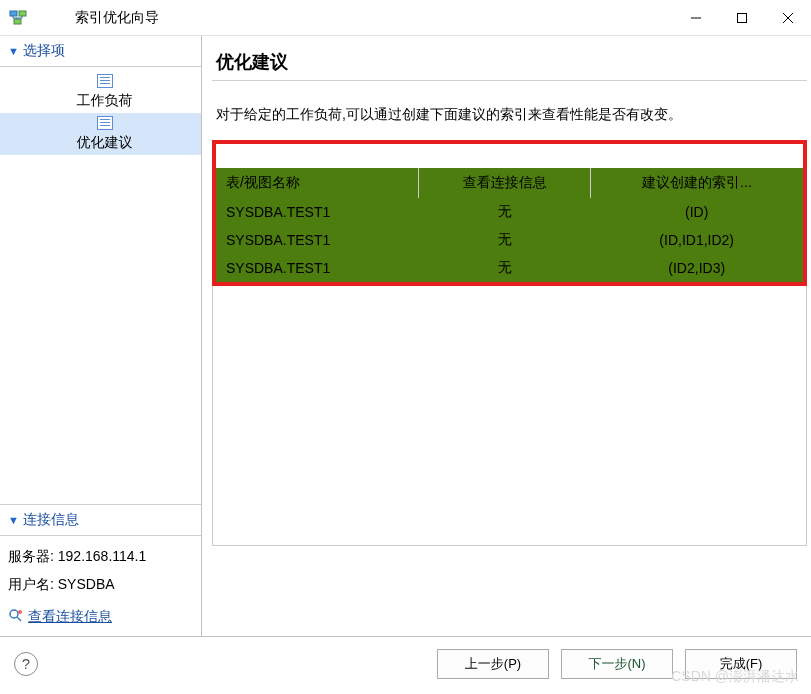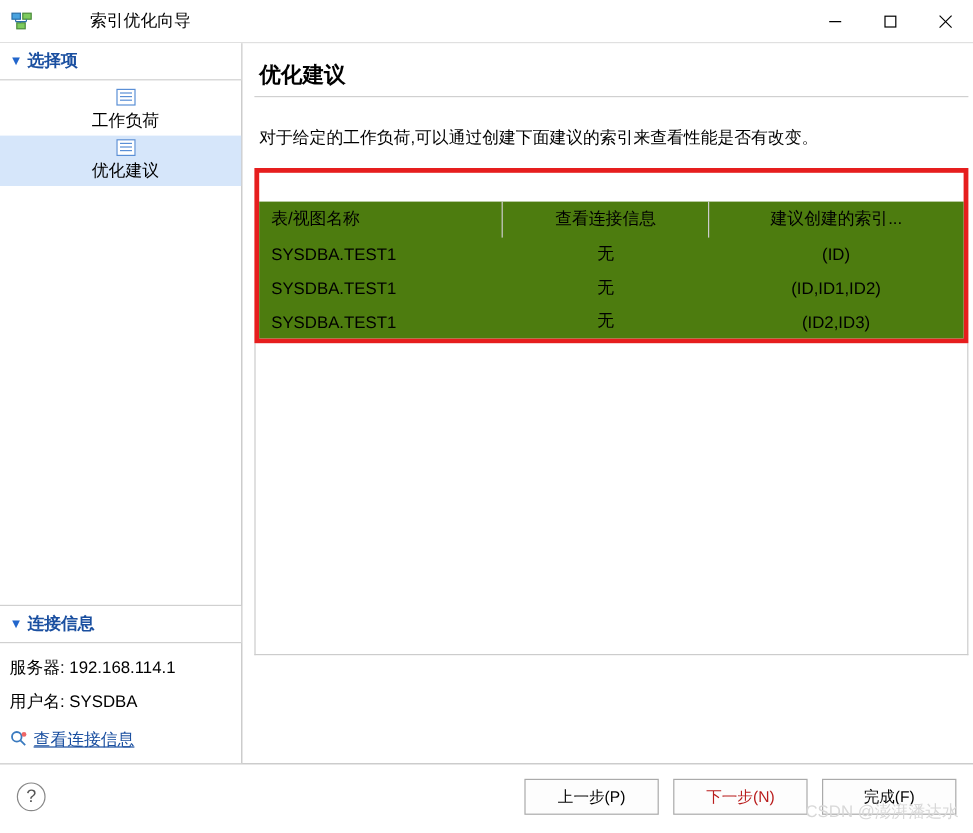--- a/index.html
+++ b/index.html
@@ -9,21 +9,21 @@
     .titlebar-icon { width: 20px; height: 20px; margin-right: 6px; display:flex; align-items:center; justify-content:center; }
     .titlebar-title { flex: 1; font-size: 14px; color: #000; }
     .win-controls { display: flex; height: 100%; }
     .win-btn { width: 46px; height: 100%; display: flex; align-items: center; justify-content: center; color: #000; font-family: sans-serif; }
     
     .body-area { display: flex; height: 600px; }
     
     .sidebar { width: 202px; border-right: 1px solid #c0c0c0; display: flex; flex-direction: column; background: #fff; }
     .panel-header { background: #fff; padding: 6px 8px; border-bottom: 1px solid #d0d0d0; display: flex; align-items: center; gap: 4px; }
     .collapse-arrow { color: #2266cc; font-size: 11px; cursor: pointer; }
-    .panel-title { color: #1a4fa0; font-weight: bold; font-size: 14px; }
+    .panel-title { color: #1a4fa0; font-weight: normal; font-size: 14px; }
     
     .nav-list { padding: 4px 0; }
     .nav-item { display: flex; align-items: center; gap: 4px; padding: 3px 6px 3px 14px; cursor: pointer; font-size: 14px; flex-direction: column; }
     .nav-item.selected { background: #d6e6fa; }
     .nav-icon { width: 16px; height: 14px; border: 1px solid #5a8fd6; background: #fff; position: relative; }
     .nav-icon::before { content:""; position:absolute; top:2px; left:2px; right:2px; height:1px; background:#5a8fd6; box-shadow: 0 3px 0 #5a8fd6, 0 6px 0 #5a8fd6; }
     
     .sidebar-spacer { flex: 1; }
     
     .conn-panel { border-top: 1px solid #d0d0d0; }
@@ -44,21 +44,21 @@
     .data-table th:first-child { text-align: left; }
     .data-table td { padding: 5px 10px; font-size: 14px; text-align: center; }
     .data-table td:first-child { text-align: left; }
     
     .table-extra { height: 260px; border: 1px solid #ccc; border-top:none; margin: 0; }
     
     .footer { height: 54px; border-top: 1px solid #c0c0c0; display: flex; align-items: center; padding: 0 14px; gap: 12px; background:#fff; }
     .help-btn { width: 24px; height: 24px; border: 1.5px solid #888; border-radius: 50%; display:flex; align-items:center; justify-content:center; color:#555; font-size:15px; cursor:pointer; }
     .footer-spacer { flex: 1; }
     .btn { min-width: 112px; height: 30px; border: 1px solid #aaa; background: #fdfdfd; font-size: 13px; cursor: pointer; font-family: inherit; }
-    .btn:disabled { color: #b91c1c; cursor: default; }
+    .btn:disabled { color: #14532d; cursor: default; }
     
     .watermark { position: absolute; bottom: 8px; right: 12px; color: #d8d8d8; font-size: 14px; pointer-events: none; }
   </style>
 </head>
 <body>
 
 <div class="titlebar">
   <span class="titlebar-icon">
     <svg width="18" height="18" viewBox="0 0 18 18">
       <rect x="1" y="2" width="7" height="5" fill="#4aa3df" stroke="#2a6ea8"></rect>

